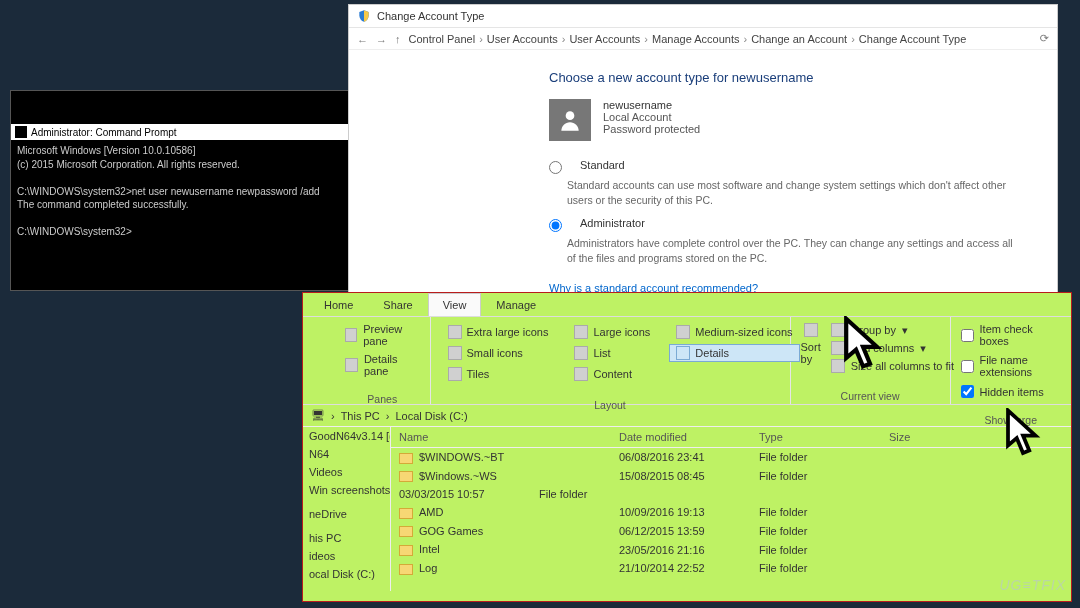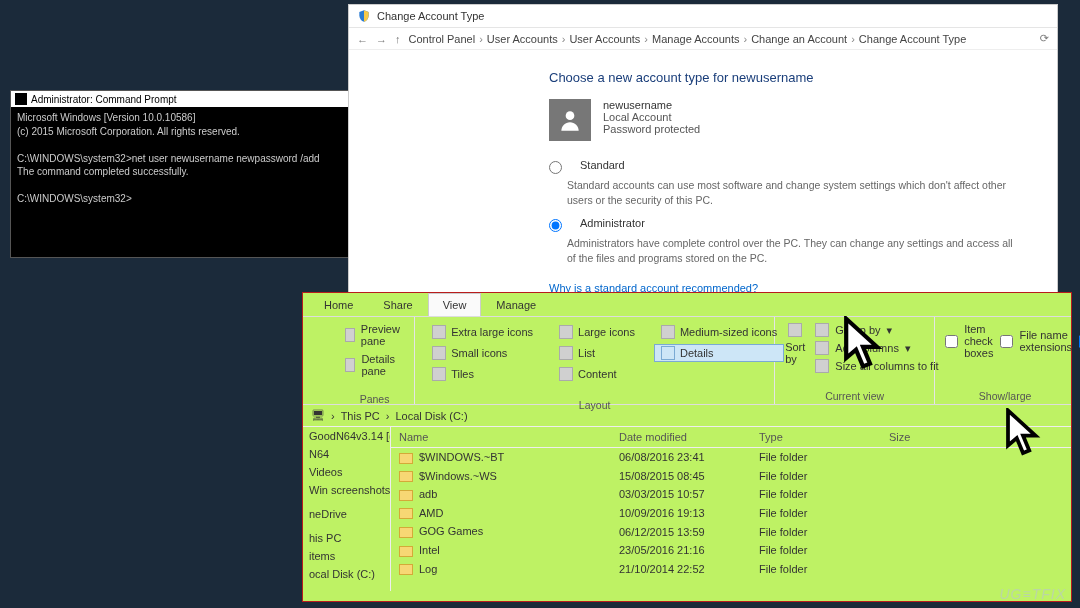--- a/index.html
+++ b/index.html
@@ -1,20 +1,20 @@
 <!DOCTYPE html>
 <html><head>
 <meta charset="utf-8">
 <style>
   * { box-sizing: border-box; margin: 0; padding: 0; font-family: "Segoe UI", Tahoma, sans-serif; }
   body { width: 1080px; height: 608px; background: #1b2a3a; position: relative; overflow: hidden; }
 
   
   .cmd-window { position: absolute; left: 10px; top: 90px; width: 345px; background: #000; border: 1px solid #555; font-size: 10px; color: #ccc; font-family: "Consolas", monospace; }
-  .cmd-title { background: #fff; color: #000; padding: 2px 4px; display:flex; align-items:center; gap:4px; }
+  .cmd-title { background: #fff; color: #000; padding: 2px 4px; display:flex; align-items:center; gap:4px;margin-top:33px; }
   .cmd-title .ico { width:12px;height:12px;background:#000;display:inline-block;}
   .cmd-body { padding: 4px 6px; height: 150px; line-height: 1.35; white-space: pre-wrap; }
 
   
   .acct-window { position: absolute; left: 348px; top: 4px; width: 710px; height: 330px; background: #fff; border:1px solid #ccc; font-size:11px; color:#333; }
   .acct-title { display:flex;align-items:center;gap:6px;padding:4px 8px;border-bottom:1px solid #e5e5e5;}
   .acct-title .shield { width:14px;height:14px; }
   .addr-row { display:flex;align-items:center;gap:8px;padding:4px 8px;border-bottom:1px solid #eee;font-size:11px;color:#444;}
   .addr-row .navbtn { color:#777;cursor:pointer;}
   .breadcrumb { display:flex;align-items:center;gap:4px;flex:1;}
@@ -43,42 +43,42 @@
   .ribbon { display:flex; border-bottom:1px solid #ddd; font-size:11px; height:88px;padding-left:32px;}
   .rgroup { border-right:1px solid #e5e5e5; padding:6px 10px 2px; display:flex;flex-direction:column;justify-content:space-between; }
   .rgroup .gtitle{text-align:center;color:#555;font-size:10.5px;margin-top:16px;}
   .pane-items{display:flex;flex-direction:column;gap:6px;}
   .pane-item{display:flex;align-items:center;gap:6px;}
   .layout-grid{display:grid;grid-template-columns:repeat(3,auto);gap:3px 12px;}
   .layout-item{display:flex;align-items:center;gap:5px;padding:1px 6px;white-space:nowrap;border:1px solid transparent;}
   .layout-item.sel{border:1px solid #7aaad4;background:#cde6f7;}
   .cv-col{display:flex;flex-direction:column;gap:4px;}
   .cv-row{display:flex;align-items:center;gap:6px;white-space:nowrap;}
-  .showhide{display:flex;flex-direction:row;gap:7px;}
+  .showhide{display:flex;flex-direction:column;gap:7px;}
   .chkrow{display:flex;align-items:center;gap:6px;}
   .ico16{width:14px;height:14px;background:#d0d0d0;border:1px solid #aaa;display:inline-block;}
   .ico16.blue{background:#cde6f7;border-color:#7aaad4;}
   .addr2{display:flex;align-items:center;gap:6px;padding:4px 8px;border-bottom:1px solid #eee;}
   .files-area{display:flex;height:164px;}
   .sidepanel{width:88px;border-right:1px solid #eee;font-size:11px;color:#333;overflow:hidden;}
   .sidepanel div{padding:3px 6px;white-space:nowrap;}
   .filelist{flex:1;overflow:hidden;}
   .fhead{display:flex;border-bottom:1px solid #eee;color:#555;font-size:11px;}
   .fhead div{padding:4px 8px;}
   .col-name{width:220px;} .col-date{width:140px;} .col-type{width:130px;} .col-size{width:80px;}
   .frow{display:flex;font-size:11px;align-items:center;}
   .frow div{padding:3px 8px;}
   .folder-ico{width:14px;height:11px;background:#f7d774;border:1px solid #d4a938;display:inline-block;margin-right:6px;vertical-align:middle;}
 
   
   .cursor { position:absolute; pointer-events:none; }
   .cursor svg { width:42px;height:50px; }
   .cursor.big svg{width:46px;height:56px;}
 
-  .watermark{position:absolute;right:14px;bottom:6px;color:#b9c5cf;font-size:14px;letter-spacing:1px;opacity:.6;font-style:italic;}
+  .watermark{position:absolute;right:14px;bottom:15px;color:#b9c5cf;font-size:14px;letter-spacing:1px;opacity:.6;font-style:italic;}
 </style>
 </head>
 <body>
 
 <div class="cmd-window">
   <div class="cmd-title">
     <span class="ico"></span>
     <span>Administrator: Command Prompt</span>
   </div>
   <div class="cmd-body"><span>Microsoft Windows [Version 10.0.10586]</span>
@@ -253,21 +253,21 @@
   <div class="files-area">
     <div class="sidepanel">
       <div>GoodN64v3.14 [(</div>
       <div>N64</div>
       <div>Videos</div>
       <div>Win screenshots</div>
       <div style="height:6px;"></div>
       <div>neDrive</div>
       <div style="height:6px;"></div>
       <div>his PC</div>
-      <div>items</div>
+      <div>ideos</div>
       <div>ocal Disk (C:)</div>
     </div>
     <div class="filelist">
       <div class="fhead">
         <div class="col-name">Name</div>
         <div class="col-date">Date modified</div>
         <div class="col-type">Type</div>
         <div class="col-size">Size</div>
       </div>
       <div id="rows">
@@ -277,21 +277,20 @@
             <div class="col-type">File folder</div>
             <div class="col-size"></div>
           </div>
           <div class="frow">
             <div class="col-name"><span class="folder-ico"></span>$Windows.~WS</div>
             <div class="col-date">15/08/2015 08:45</div>
             <div class="col-type">File folder</div>
             <div class="col-size"></div>
           </div>
           <div class="frow">
-            <div class="col-name"><span class="folder-ico"></span>adb</div>
             <div class="col-date">03/03/2015 10:57</div>
             <div class="col-type">File folder</div>
             <div class="col-size"></div>
           </div>
           <div class="frow">
             <div class="col-name"><span class="folder-ico"></span>AMD</div>
             <div class="col-date">10/09/2016 19:13</div>
             <div class="col-type">File folder</div>
             <div class="col-size"></div>
           </div>

